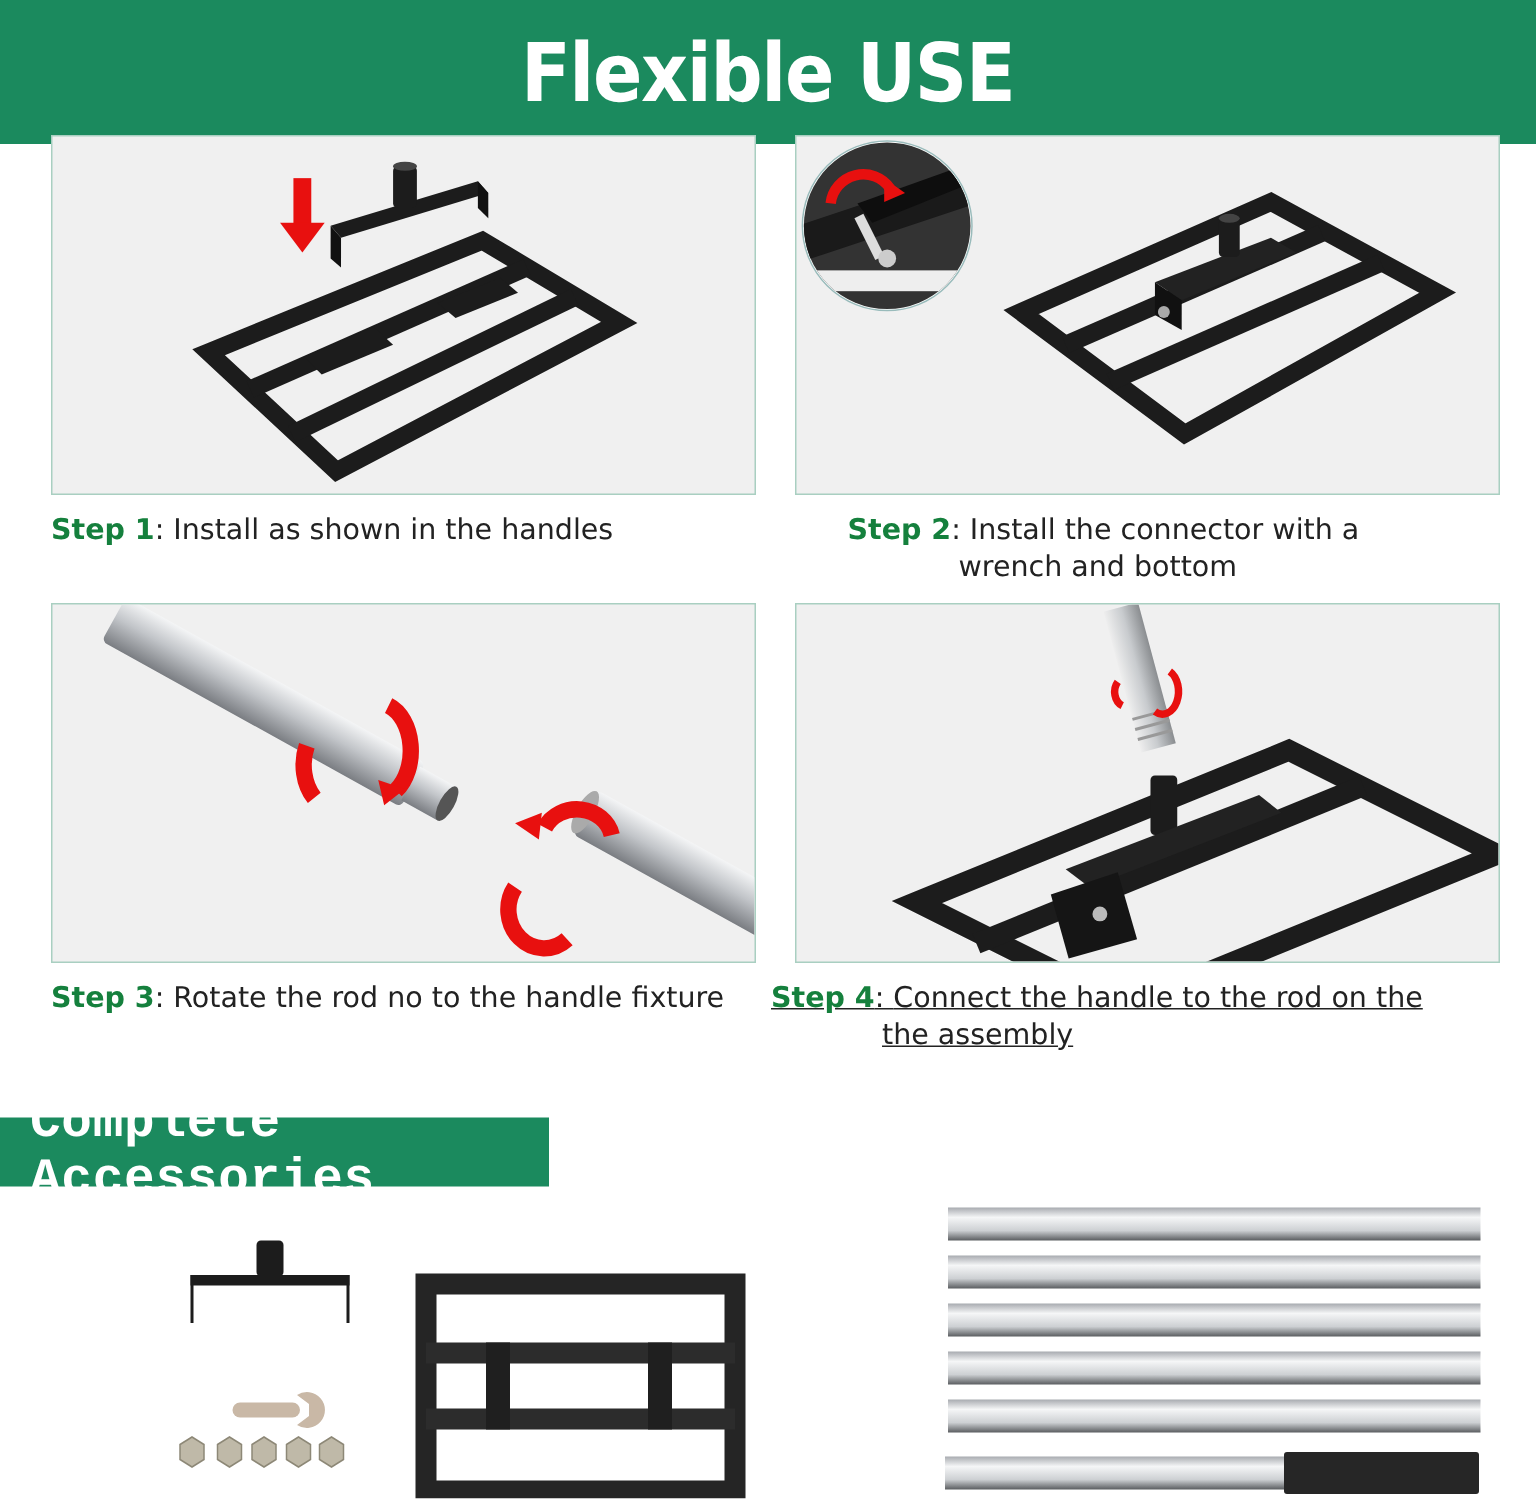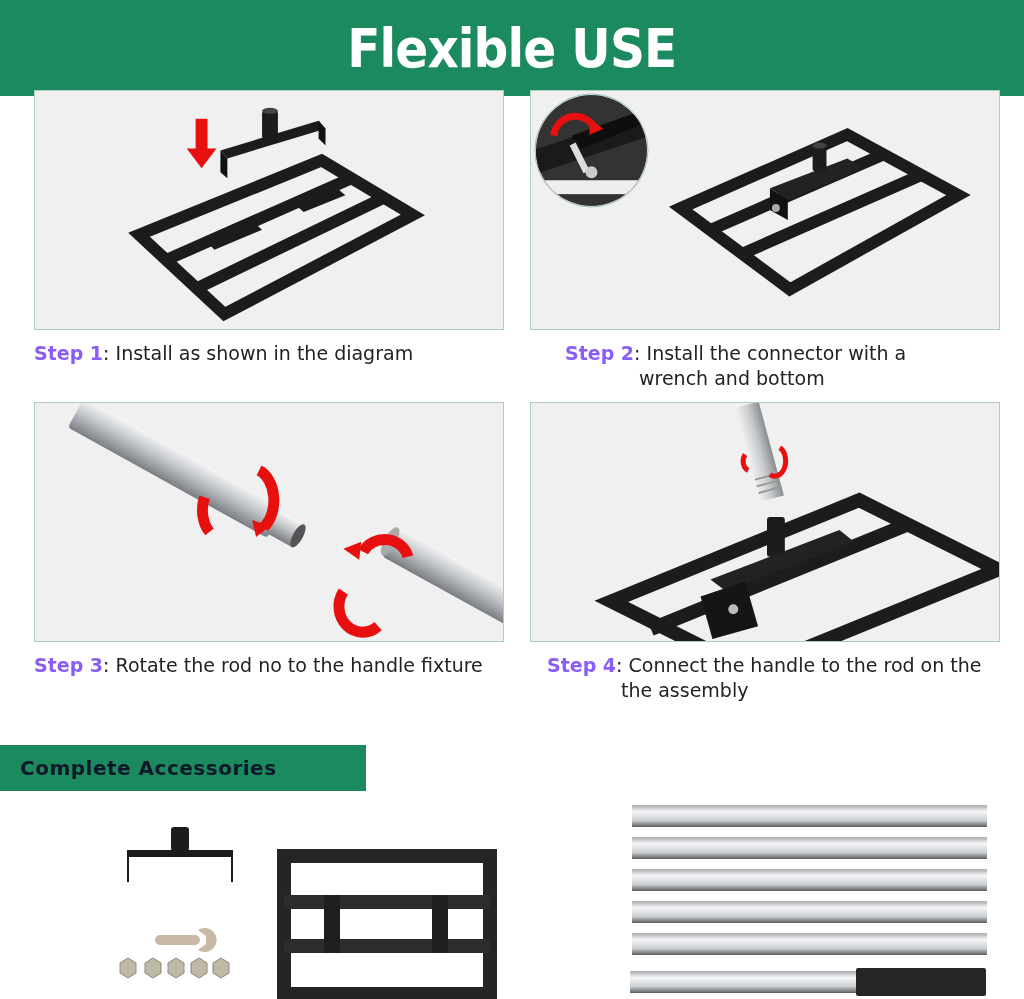--- a/index.html
+++ b/index.html
@@ -22,35 +22,35 @@
   .p1 { left: 34px; top: 90px; }
   .p2 { left: 530px; top: 90px; }
   .p3 { left: 34px; top: 402px; }
   .p4 { left: 530px; top: 402px; }
   .panel svg { position: absolute; left: 0; top: 0; width: 100%; height: 100%; }
 
   .caption {
     position: absolute; font-size: 19px; line-height: 25px; color: #222;
     font-family: "DejaVu Sans", sans-serif;
   }
-  .caption .step { color: #8b5cf6; font-weight: bold; }
+  .caption .step { color: #15803d; font-weight: bold; }
   .caption .cont { display: block; }
   .c1 { left: 34px; top: 341px; }
   .c2 { left: 543px; top: 341px; margin-left: 22px; }
   .c2 .cont { padding-left: 74px; }
   .c3 { left: 34px; top: 653px; }
   .c3 .cont { padding-left: 73px; }
-  .c4 { left: 547px; top: 653px; }
+  .c4 { left: 514px; top: 653px; text-decoration: underline; }
   .c4 .cont { padding-left: 74px; }
 
   .acc-banner {
     position: absolute; left: 0; top: 745px; width: 366px; height: 46px;
     background: #1b8a5e; display: flex; align-items: center; padding-left: 20px;
   }
-  .acc-banner span { color: #0f172a; font-weight: bold; font-size: 20px; letter-spacing: 0.5px; }
+  .acc-banner span { color: #ffffff; font-weight: bold; font-size: 34px; letter-spacing: 0.5px; font-family: Liberation Mono, monospace; }
 
   .acc-art { position: absolute; }
   .acc-left { left: 100px; top: 800px; width: 400px; height: 199px; }
   .acc-right { left: 600px; top: 790px; width: 424px; height: 209px; }
 </style>
 </head>
 <body>
 
 <div class="banner">
   <h1>Flexible USE</h1>
@@ -176,21 +176,21 @@
     <g>
       <rect x="237" y="115" width="18" height="40" rx="3" fill="#1c1c1c"></rect>
       <polygon points="180,178 310,128 325,140 196,190" fill="#222"></polygon>
       <polygon points="170,195 215,180 228,225 182,238" fill="#151515"></polygon>
       <circle cx="203" cy="208" r="5" fill="#bbb"></circle>
     </g>
   </svg>
 </div>
 
 <div class="caption c1">
-  <span class="step">Step 1</span><span>: </span><span>Install as shown in the diagram</span>
+  <span class="step">Step 1</span><span>: </span><span>Install as shown in the handles</span>
 </div>
 <div class="caption c2">
   <span class="step">Step 2</span><span>: </span><span>Install the connector with a</span>
   <span class="cont">wrench and bottom</span>
 </div>
 <div class="caption c3">
   <span class="step">Step 3</span><span>: </span><span>Rotate the rod no to the handle fixture</span>
 </div>
 <div class="caption c4">
   <span class="step">Step 4</span><span>: </span><span>Connect the handle to the rod on the</span>

